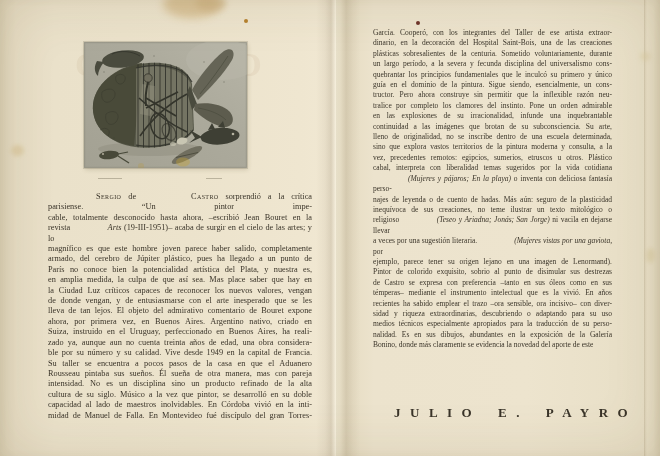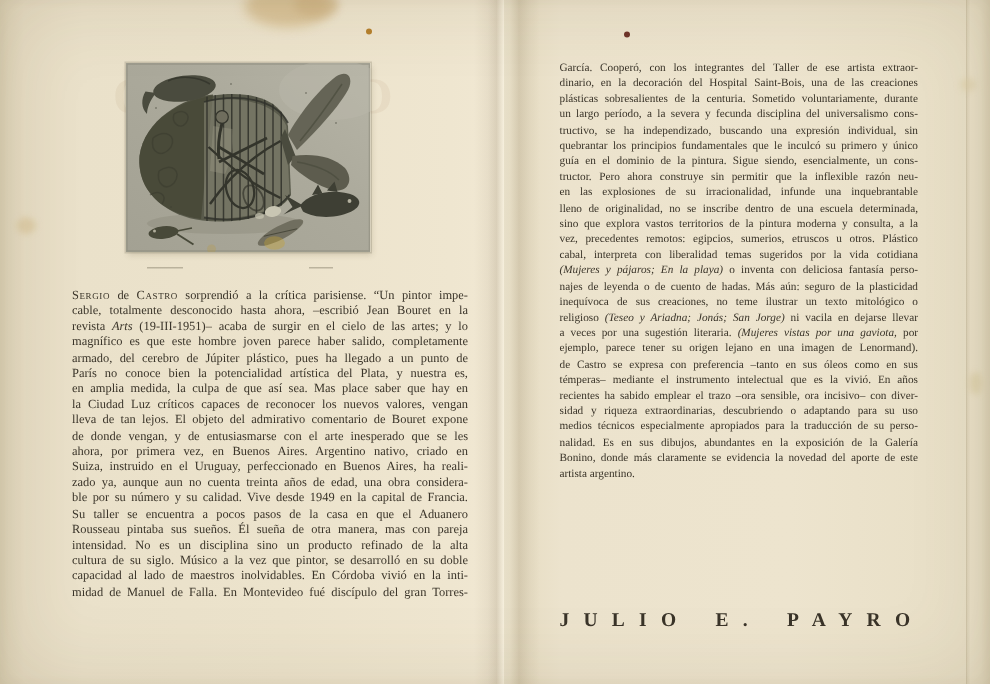--- a/index.html
+++ b/index.html
@@ -23,26 +23,26 @@
     font-size:34px;font-weight:bold;letter-spacing:9px;color:rgba(135,105,55,.07);
     transform:scaleX(-1);user-select:none;}
   .artwork-frame{position:absolute;left:84px;top:42px;width:163px;height:126px;
     box-shadow:0 0 0 1px rgba(120,115,95,.25), 1px 2px 4px rgba(90,75,45,.18);}
   .artwork-frame svg{display:block;width:163px;height:126px;}
   .pencil-mark{position:absolute;height:1px;background:rgba(95,88,70,.35);}
   .pm1{left:98px;top:178px;width:24px;}
   .pm2{left:206px;top:178px;width:16px;}
   .text-block{position:absolute;color:#3a3429;}
   .tb-left{left:48px;top:192px;width:264px;font-size:8.3px;line-height:10.4px;}
-  .tb-right{left:373px;top:40px;width:239px;font-size:7.5px;line-height:10.4px;}
+  .tb-right{left:373px;top:28px;width:239px;font-size:7.5px;line-height:10.4px;}
   .tline{text-align:justify;text-align-last:justify;white-space:normal;}
   .tb-right .tline:last-child{text-align-last:left;}
-  .tline .it{font-style:italic;}
-  .tline .sc{font-variant:small-caps;letter-spacing:.4px;}
-  .signature{position:absolute;left:373px;top:405px;width:250px;
+  .tline .it{font-style:italic;margin-left:35px;}
+  .tline .sc{font-variant:small-caps;letter-spacing:.4px;margin-left:48px;}
+  .signature{position:absolute;left:394px;top:405px;width:250px;
     font-size:13px;font-weight:bold;color:#3a3429;letter-spacing:9.5px;word-spacing:4px;white-space:nowrap;}
   .stain{position:absolute;border-radius:50%;pointer-events:none;}
   .stain-top{left:163px;top:-10px;width:58px;height:28px;background:#d5bd90;filter:blur(4px);opacity:.85;}
   .stain-top2{left:196px;top:-6px;width:30px;height:18px;background:#cdb181;filter:blur(3px);opacity:.6;}
   .dot-orange{left:244px;top:19px;width:4px;height:4px;background:#b5812d;}
   .dot-red{left:416px;top:21px;width:4px;height:4px;background:#6f342a;}
   .stain-left{left:11px;top:145px;width:13px;height:11px;background:#d9c79e;filter:blur(2px);opacity:.75;}
   .stain-redge1{left:640px;top:52px;width:11px;height:9px;background:#d9cba2;filter:blur(2px);opacity:.5;}
   .stain-redge2{left:646px;top:248px;width:9px;height:15px;background:#d6c79c;filter:blur(2px);opacity:.55;}
 </style>
@@ -157,22 +157,22 @@
 
     <div class="text-block tb-left">
         <div class="tline"><span class="sc">Sergio</span><span> de </span><span class="sc">Castro</span><span> sorprendió a la crítica parisiense.  “Un pintor impe-</span></div>
         <div class="tline"><span>cable, totalmente desconocido hasta ahora, –escribió Jean Bouret en la</span></div>
         <div class="tline"><span>revista </span><span class="it">Arts</span><span> (19-III-1951)– acaba de surgir en el cielo de las artes; y lo</span></div>
         <div class="tline"><span>magnífico es que este hombre joven parece haber salido, completamente</span></div>
         <div class="tline"><span>armado, del cerebro de Júpiter plástico, pues ha llegado a un punto de</span></div>
         <div class="tline"><span>París no conoce bien la potencialidad artística del Plata, y nuestra es,</span></div>
         <div class="tline"><span>en amplia medida, la culpa de que así sea.  Mas place saber que hay en</span></div>
         <div class="tline"><span>la Ciudad Luz críticos capaces de reconocer los nuevos valores, vengan</span></div>
+        <div class="tline"><span>de donde vengan, y de entusiasmarse con el arte inesperado que se les</span></div>
         <div class="tline"><span>lleva de tan lejos.  El objeto del admirativo comentario de Bouret expone</span></div>
-        <div class="tline"><span>de donde vengan, y de entusiasmarse con el arte inesperado que se les</span></div>
         <div class="tline"><span>ahora, por primera vez, en Buenos Aires.  Argentino nativo, criado en</span></div>
         <div class="tline"><span>Suiza, instruido en el Uruguay, perfeccionado en Buenos Aires, ha reali-</span></div>
         <div class="tline"><span>zado ya, aunque aun no cuenta treinta años de edad, una obra considera-</span></div>
         <div class="tline"><span>ble por su número y su calidad.  Vive desde 1949 en la capital de Francia.</span></div>
         <div class="tline"><span>Su taller se encuentra a pocos pasos de la casa en que el Aduanero</span></div>
         <div class="tline"><span>Rousseau pintaba sus sueños.  Él sueña de otra manera, mas con pareja</span></div>
         <div class="tline"><span>intensidad.  No es un disciplina sino un producto refinado de la alta</span></div>
         <div class="tline"><span>cultura de su siglo.  Músico a la vez que pintor, se desarrolló en su doble</span></div>
         <div class="tline"><span>capacidad al lado de maestros inolvidables.  En Córdoba vivió en la inti-</span></div>
         <div class="tline"><span>midad de Manuel de Falla.  En Montevideo fué discípulo del gran Torres-</span></div>
@@ -186,43 +186,44 @@
 
   <div class="page page-right">
     <div class="fore-edge"></div>
   </div>
 
   <div class="text-block tb-right">
       <div class="tline"><span>García.  Cooperó, con los integrantes del Taller de ese artista extraor-</span></div>
       <div class="tline"><span>dinario, en la decoración del Hospital Saint-Bois, una de las creaciones</span></div>
       <div class="tline"><span>plásticas sobresalientes de la centuria.  Sometido voluntariamente, durante</span></div>
       <div class="tline"><span>un largo período, a la severa y fecunda disciplina del universalismo cons-</span></div>
-      <div class="tline"><span>tructivo, se ha independizado, buscando una expresión individual, sin</span></div>
       <div class="tline"><span>quebrantar los principios fundamentales que le inculcó su primero y único</span></div>
       <div class="tline"><span>guía en el dominio de la pintura.  Sigue siendo, esencialmente, un cons-</span></div>
       <div class="tline"><span>tructor.  Pero ahora construye sin permitir que la inflexible razón neu-</span></div>
+      <div class="tline"><span>tralice por completo los clamores del instinto.  Pone un orden admirable</span></div>
       <div class="tline"><span>en las explosiones de su irracionalidad, infunde una inquebrantable</span></div>
+      <div class="tline"><span>continuidad a las imágenes que brotan de su subconsciencia.  Su arte,</span></div>
       <div class="tline"><span>lleno de originalidad, no se inscribe dentro de una escuela determinada,</span></div>
       <div class="tline"><span>sino que explora vastos territorios de la pintura moderna y consulta, a la</span></div>
       <div class="tline"><span>vez, precedentes remotos: egipcios, sumerios, etruscos u otros.  Plástico</span></div>
       <div class="tline"><span>cabal, interpreta con liberalidad temas sugeridos por la vida cotidiana</span></div>
       <div class="tline"><span class="it">(Mujeres y pájaros; En la playa)</span><span> o inventa con deliciosa fantasía perso-</span></div>
       <div class="tline"><span>najes de leyenda o de cuento de hadas.  Más aún: seguro de la plasticidad</span></div>
       <div class="tline"><span>inequívoca de sus creaciones, no teme ilustrar un texto mitológico o</span></div>
       <div class="tline"><span>religioso </span><span class="it">(Teseo y Ariadna; Jonás; San Jorge)</span><span> ni vacila en dejarse llevar</span></div>
       <div class="tline"><span>a veces por una sugestión literaria.  </span><span class="it">(Mujeres vistas por una gaviota,</span><span> por</span></div>
       <div class="tline"><span>ejemplo, parece tener su origen lejano en una imagen de Lenormand).</span></div>
+      <div class="tline"><span>Pintor de colorido exquisito, sobrio al punto de disimular sus destrezas</span></div>
       <div class="tline"><span>de Castro se expresa con preferencia –tanto en sus óleos como en sus</span></div>
       <div class="tline"><span>témperas– mediante el instrumento intelectual que es la vivió.  En años</span></div>
       <div class="tline"><span>recientes ha sabido emplear el trazo –ora sensible, ora incisivo– con diver-</span></div>
       <div class="tline"><span>sidad y riqueza extraordinarias, descubriendo o adaptando para su uso</span></div>
       <div class="tline"><span>medios técnicos especialmente apropiados para la traducción de su perso-</span></div>
       <div class="tline"><span>nalidad.  Es en sus dibujos, abundantes en la exposición de la Galería</span></div>
       <div class="tline"><span>Bonino, donde más claramente se evidencia la novedad del aporte de este</span></div>
-      <div class="tline"><span>artista argentino.</span></div>
     </div>
   <div class="signature">JULIO E. PAYRO</div>
 
   <div class="stain dot-red"></div>
   <div class="stain stain-redge1"></div>
   <div class="stain stain-redge2"></div>
 
   <div class="fold"></div>
 </div>
 

